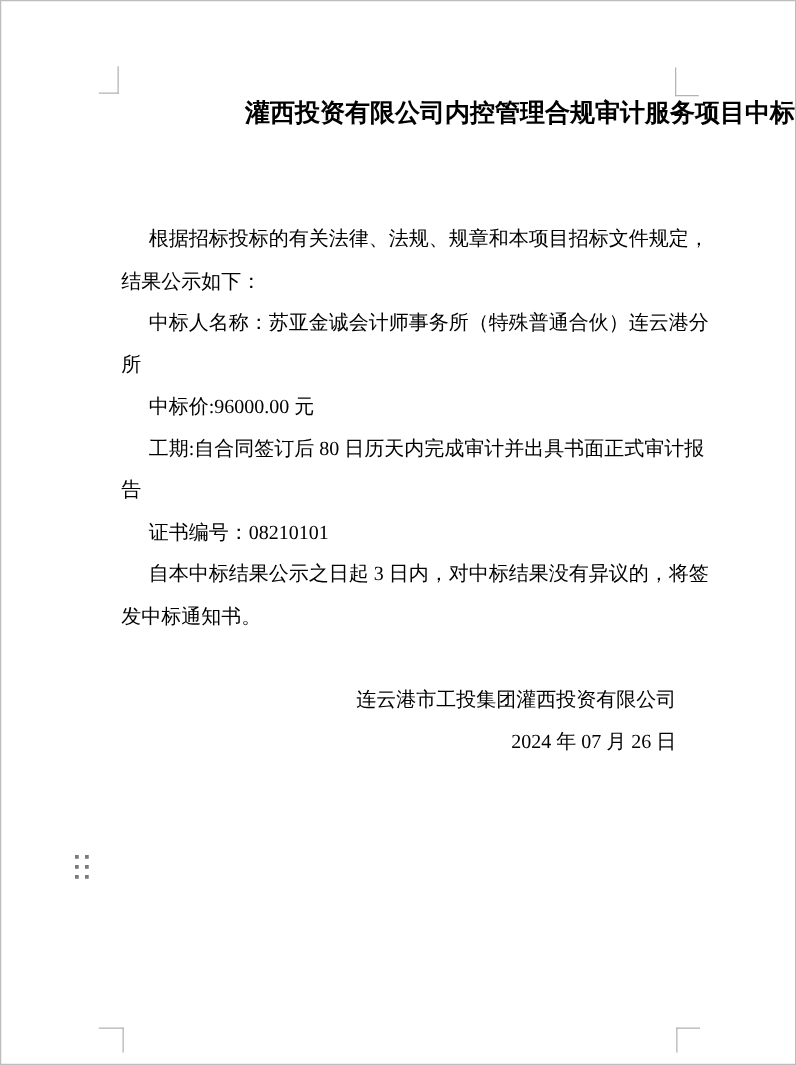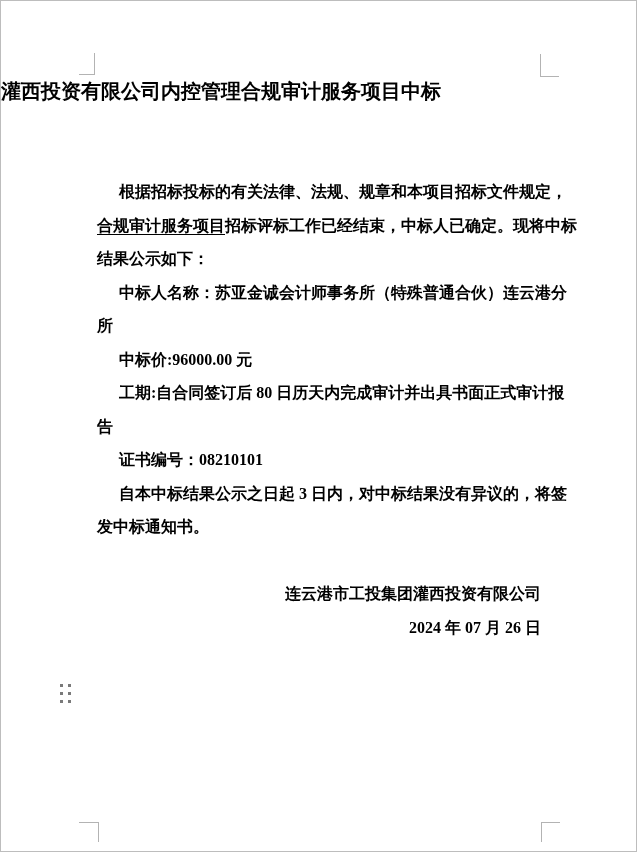--- a/index.html
+++ b/index.html
@@ -21,36 +21,36 @@
   .mark.tr { left: 539px; top: 53px;  width: 18px; height: 22px;
              border-left: 1px solid #b3b3b3;  border-bottom: 1px solid #b3b3b3; }
   .mark.bl { left: 78px;  top: 821px; width: 19px; height: 19px;
              border-top: 1px solid #b3b3b3;   border-right: 1px solid #b3b3b3; }
   .mark.br { left: 540px; top: 821px; width: 18px; height: 19px;
              border-top: 1px solid #b3b3b3;   border-left: 1px solid #b3b3b3; }
   
   .title {
     position: absolute;
     top: 72px; left: 0; right: 0;
-    text-align: left;
+    text-align: right;
     font-size: 20px;
     font-weight: bold;
     line-height: 36px;
     letter-spacing: 0;
   }
   
   .doc-body {
     position: absolute;
     top: 174px;
     left: 96px;
     width: 444px;
     font-size: 16px;
     line-height: 33.5px;
   }
-  .line { white-space: nowrap; height: 33.5px; font-weight: bold; }
+  .line { white-space: nowrap; height: 33.5px; }
   .line.indent { text-indent: 22px; }
   .line.right { text-align: right; }
   .line.blank { height: 33.5px; }
   .u { text-decoration: underline; text-underline-offset: 3px; text-decoration-thickness: 1px; }
   
   .anchor-dots {
     position: absolute;
     left: 59px; top: 683px;
     display: grid;
     grid-template-columns: repeat(2, 3px);
@@ -69,21 +69,20 @@
   <div class="mark tr"></div>
   <div class="mark bl"></div>
   <div class="mark br"></div>
 
   <div class="title">
     <div>灌西投资有限公司内控管理合规审计服务项目中标</div>
   </div>
 
   <div class="doc-body">
     <div class="line indent">根据招标投标的有关法律、法规、规章和本项目招标文件规定，</div>
-    <div class="line"><span class="u">合规审计服务项目</span><span>招标评标工作已经结束，中标人已确定。现将中标</span></div>
     <div class="line">结果公示如下：</div>
     <div class="line indent">中标人名称：苏亚金诚会计师事务所（特殊普通合伙）连云港分</div>
     <div class="line">所</div>
     <div class="line indent">中标价:96000.00 元</div>
     <div class="line indent">工期:自合同签订后 80 日历天内完成审计并出具书面正式审计报</div>
     <div class="line">告</div>
     <div class="line indent">证书编号：08210101</div>
     <div class="line indent">自本中标结果公示之日起 3 日内，对中标结果没有异议的，将签</div>
     <div class="line">发中标通知书。</div>
     <div class="line blank"></div>

